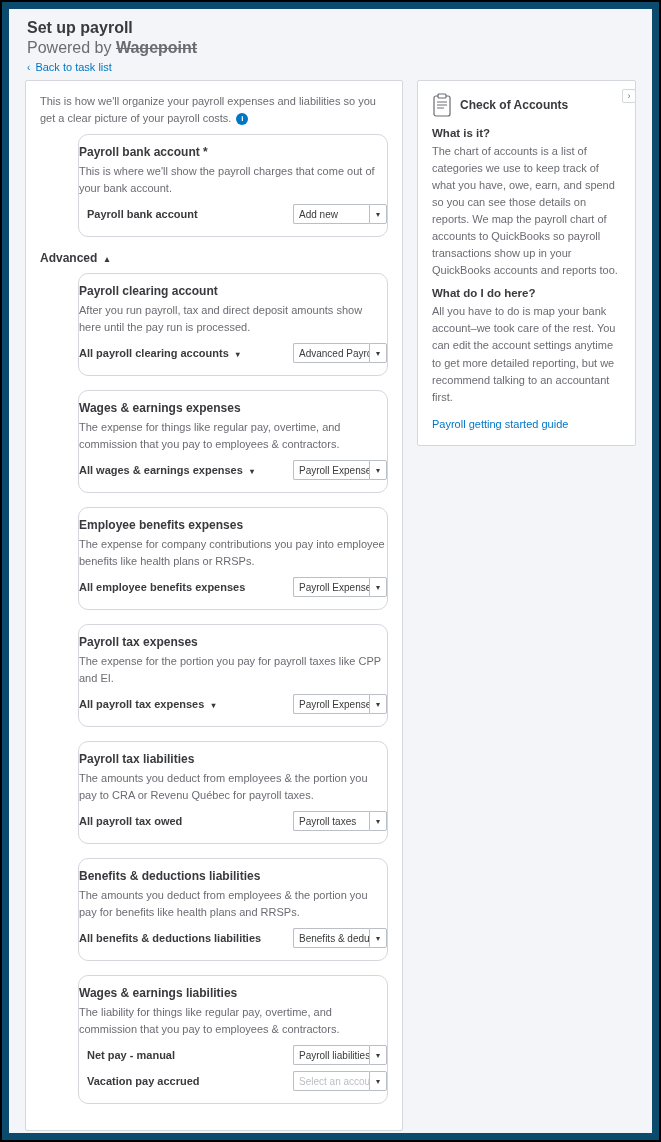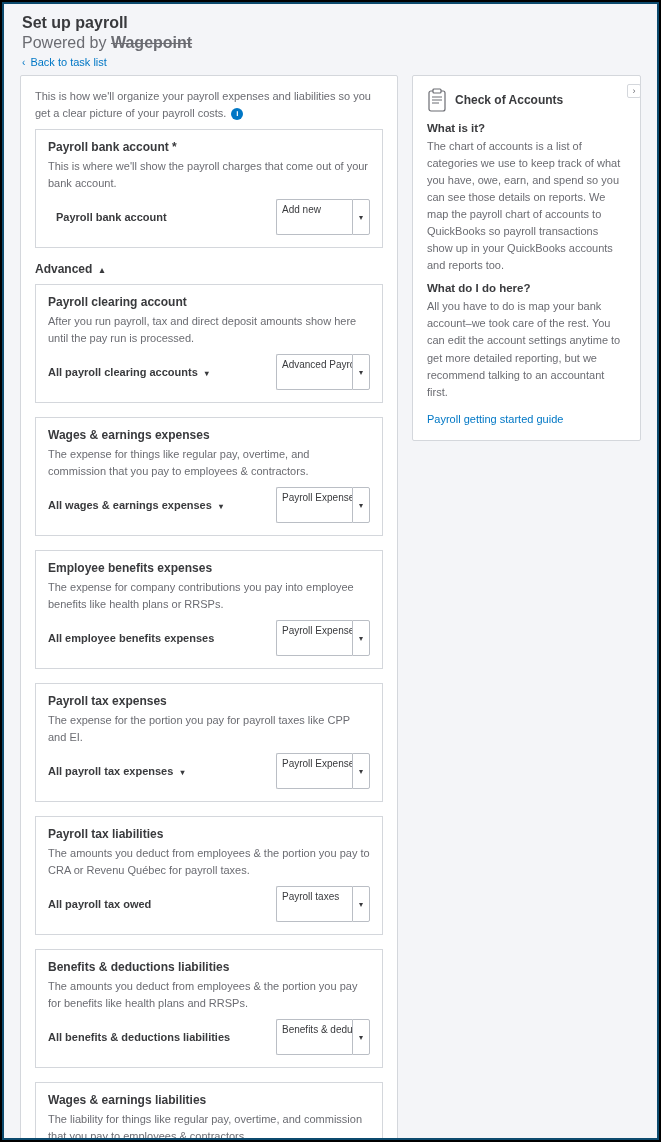--- a/index.html
+++ b/index.html
@@ -13,21 +13,21 @@
     width: 661px;
     height: 1142px;
     background: #000;
     position: relative;
     padding: 2px;
   }
   .frame {
     width: 100%;
     height: 100%;
     background: #f4f5f8;
-    border: 2px solid #0c4a6e;
+    border: 7px solid #0c4a6e;
     overflow: hidden;
   }
   .header {
     padding: 10px 18px 6px;
   }
   .title {
     font-size: 16px;
     font-weight: 600;
     color: #393a3d;
   }
@@ -112,23 +112,24 @@
     font-size:8px;
     line-height:12px;
     text-align:center;
     font-style:normal;
     font-weight:bold;
     vertical-align: middle;
     margin-left:2px;
   }
   .card {
     border: 1px solid #d4d7dc;
-    border-radius: 0;
-    padding: 10px 12px 12px;
+    border-radius: 10px;
+    padding: 10px 0 12px;
     margin-bottom: 14px;
+    margin-left: 38px;
   }
   .card-title {
     font-size: 12px;
     font-weight: 600;
     color: #393a3d;
     margin-bottom: 4px;
   }
   .card-desc {
     font-size: 11px;
     color: #6b6c72;
@@ -150,21 +151,21 @@
   }
   .caret-small {
     font-size: 8px;
     margin-left: 4px;
     color:#393a3d;
     vertical-align: middle;
   }
   .select-wrap {
     display: flex;
     align-items: stretch;
-    height: 36px;
+    height: 20px;
     width: 94px;
   }
   .select-input {
     flex:1;
     border: 1px solid #babec5;
     border-right: none;
     border-radius: 2px 0 0 2px;
     font-size: 10px;
     padding: 0 5px;
     color: #393a3d;

